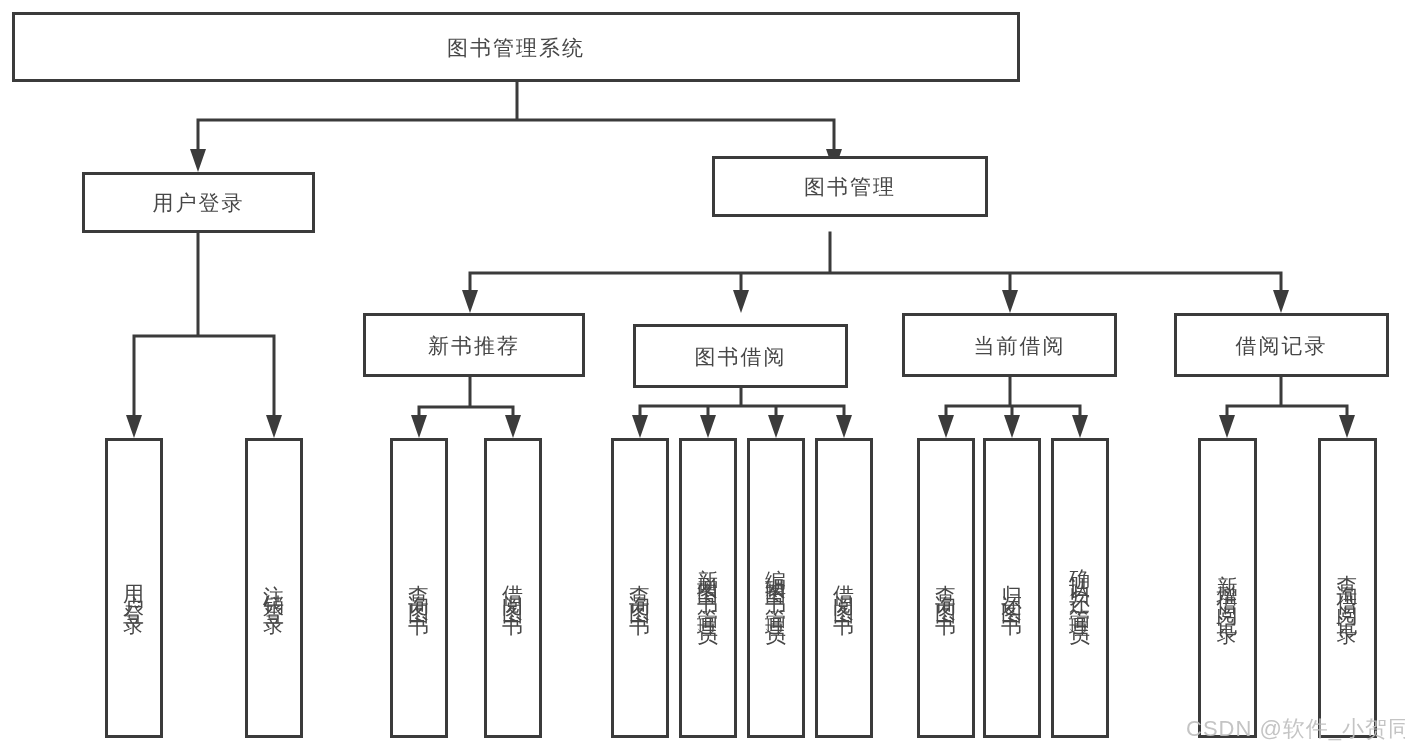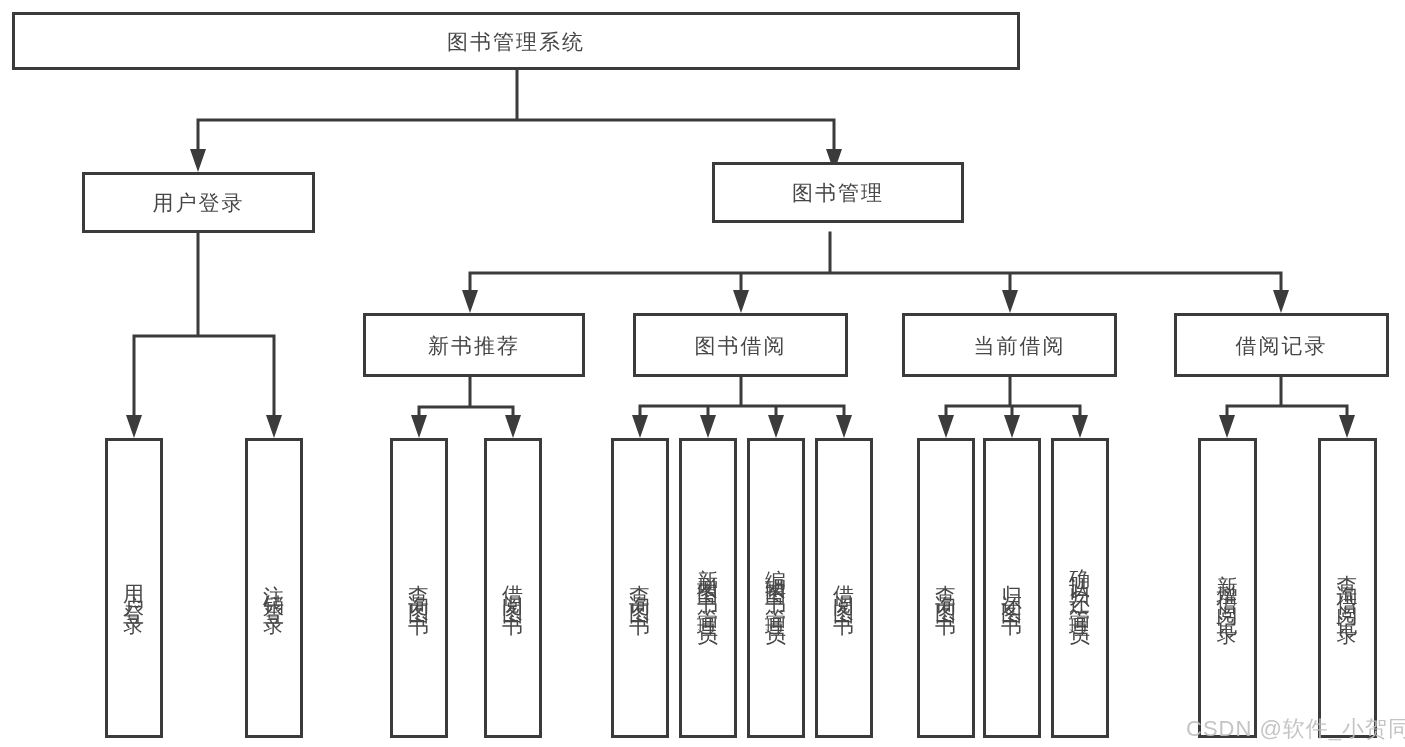--- a/index.html
+++ b/index.html
@@ -67,35 +67,35 @@
       <polygon points="768,415 784,415 776,438"></polygon>
       <polygon points="836,415 852,415 844,438"></polygon>
       <polygon points="938,415 954,415 946,438"></polygon>
       <polygon points="1004,415 1020,415 1012,438"></polygon>
       <polygon points="1072,415 1088,415 1080,438"></polygon>
       <polygon points="1219,415 1235,415 1227,438"></polygon>
       <polygon points="1339,415 1355,415 1347,438"></polygon>
     </g>
   </svg>
 
-  <div class="node" style="left:12px; top:12px; width:1008px; height:58px;">
+  <div class="node" style="left:12px; top:12px; width:1008px; height:70px;">
     <span>图书管理系统</span>
   </div>
 
   <div class="node" style="left:82px; top:172px; width:233px; height:61px;">
     <span>用户登录</span>
   </div>
-  <div class="node" style="left:712px; top:162px; width:252px; height:61px;">
+  <div class="node" style="left:712px; top:156px; width:276px; height:61px;">
     <span>图书管理</span>
   </div>
 
   <div class="node" style="left:363px; top:313px; width:222px; height:64px;">
     <span>新书推荐</span>
   </div>
-  <div class="node" style="left:633px; top:313px; width:215px; height:64px;">
+  <div class="node" style="left:633px; top:324px; width:215px; height:64px;">
     <span>图书借阅</span>
   </div>
   <div class="node" style="left:902px; top:313px; width:215px; height:64px;padding-left:20px;">
     <span>当前借阅</span>
   </div>
   <div class="node" style="left:1174px; top:313px; width:215px; height:64px;">
     <span>借阅记录</span>
   </div>
 
   <div class="node vnode" style="left:105px; top:438px; width:58px; height:300px;">

